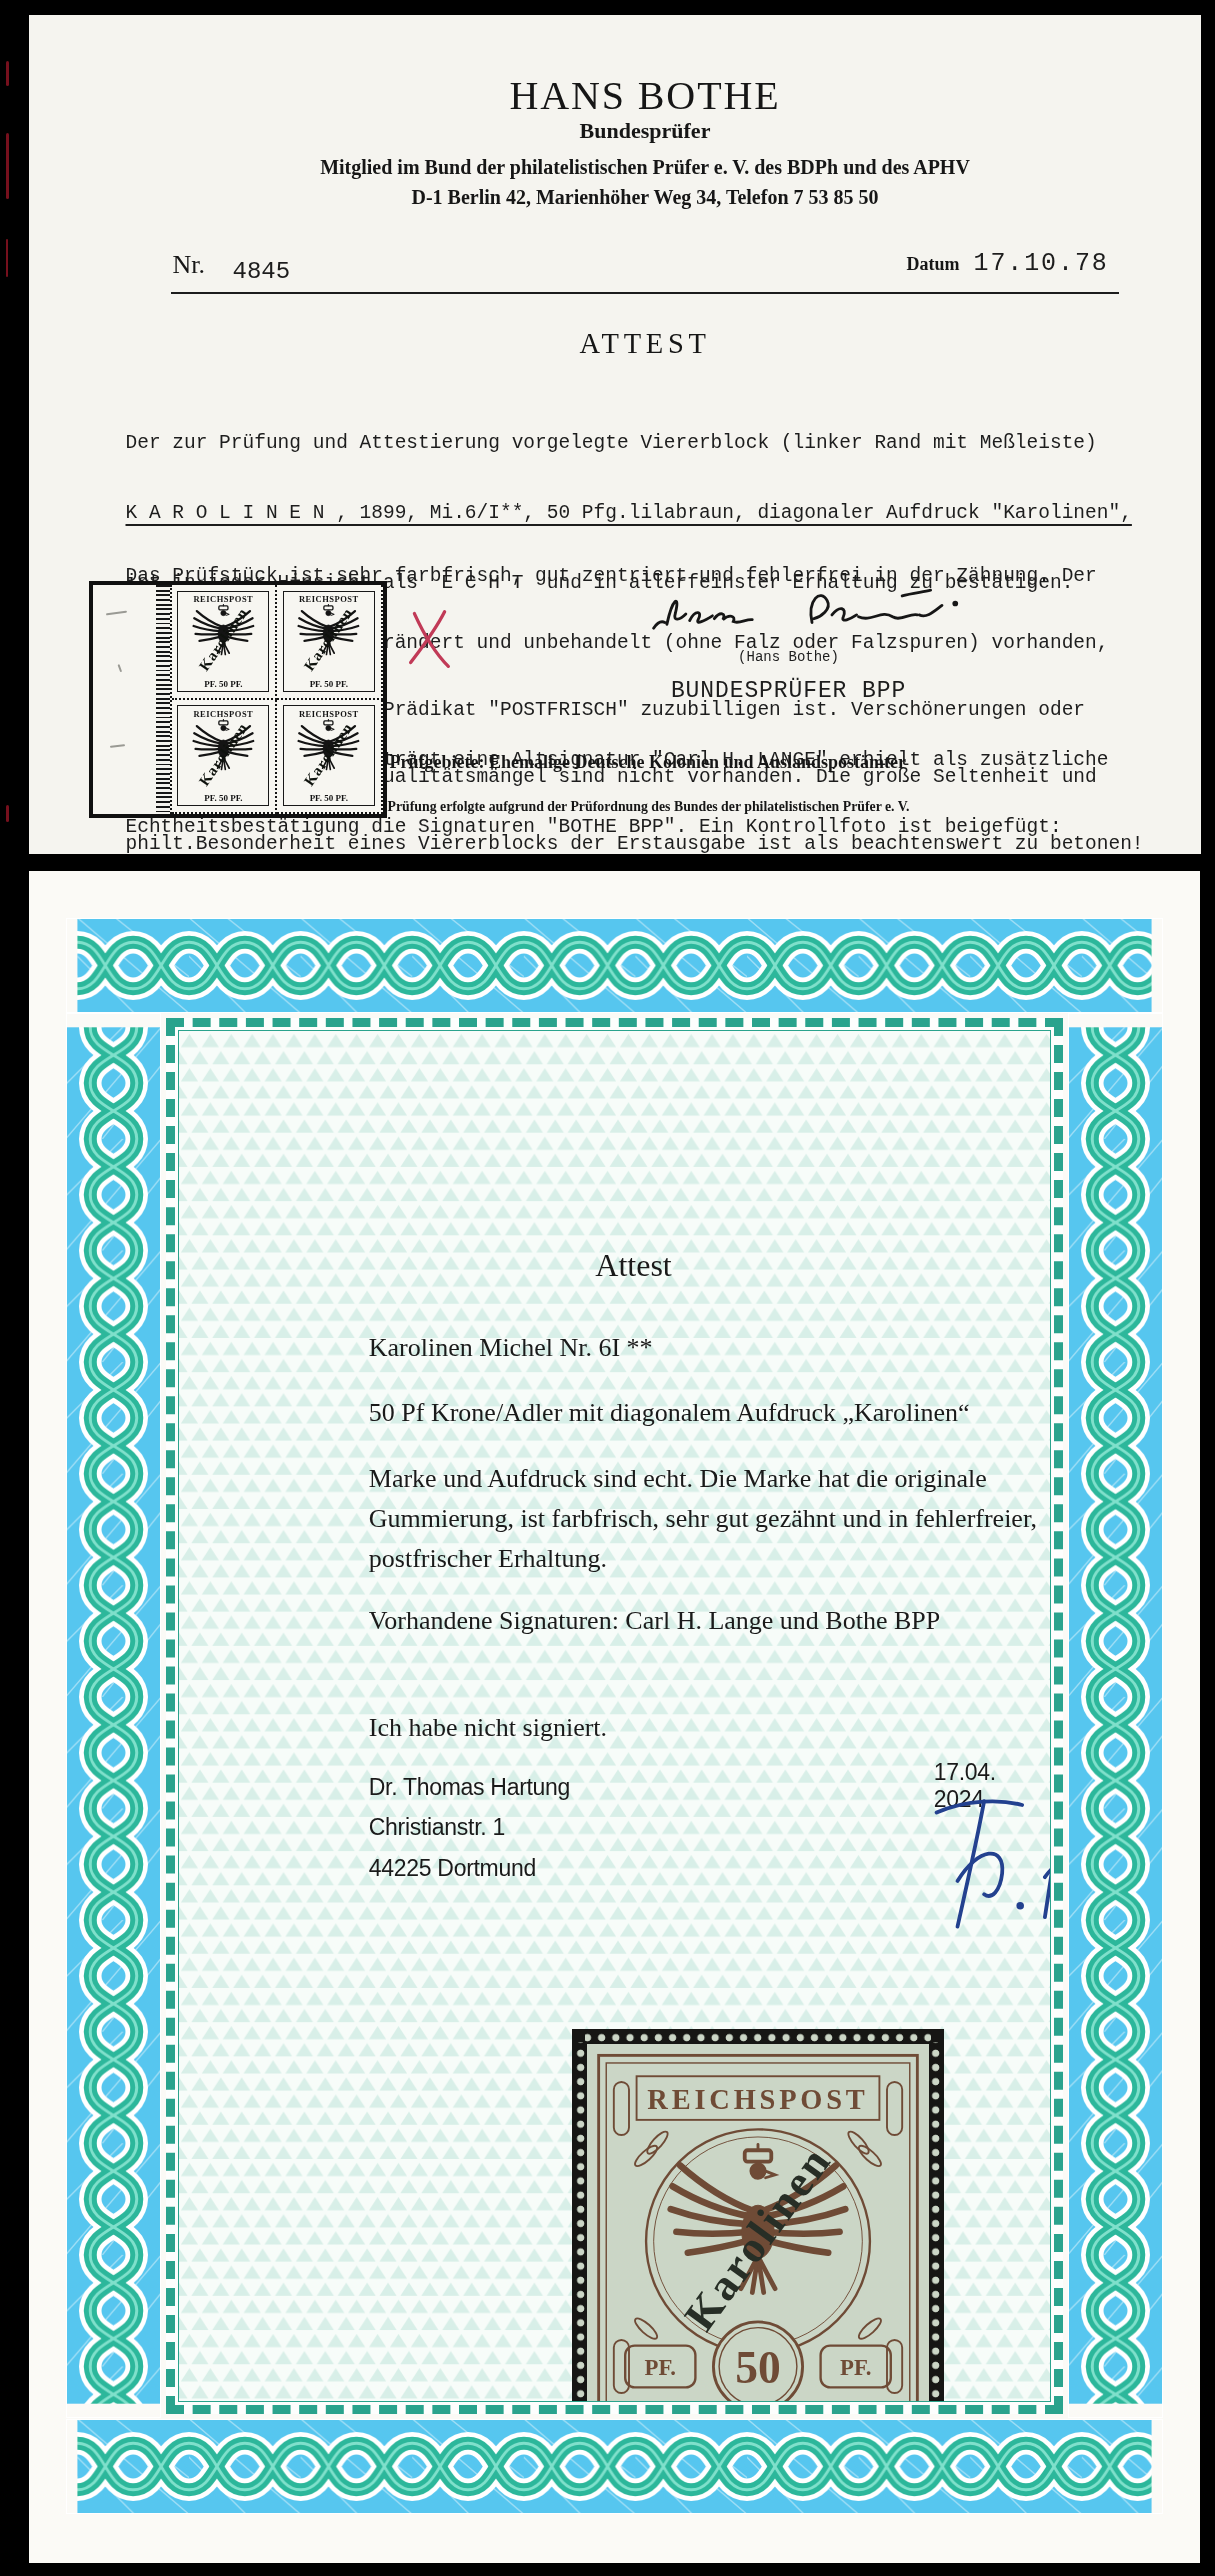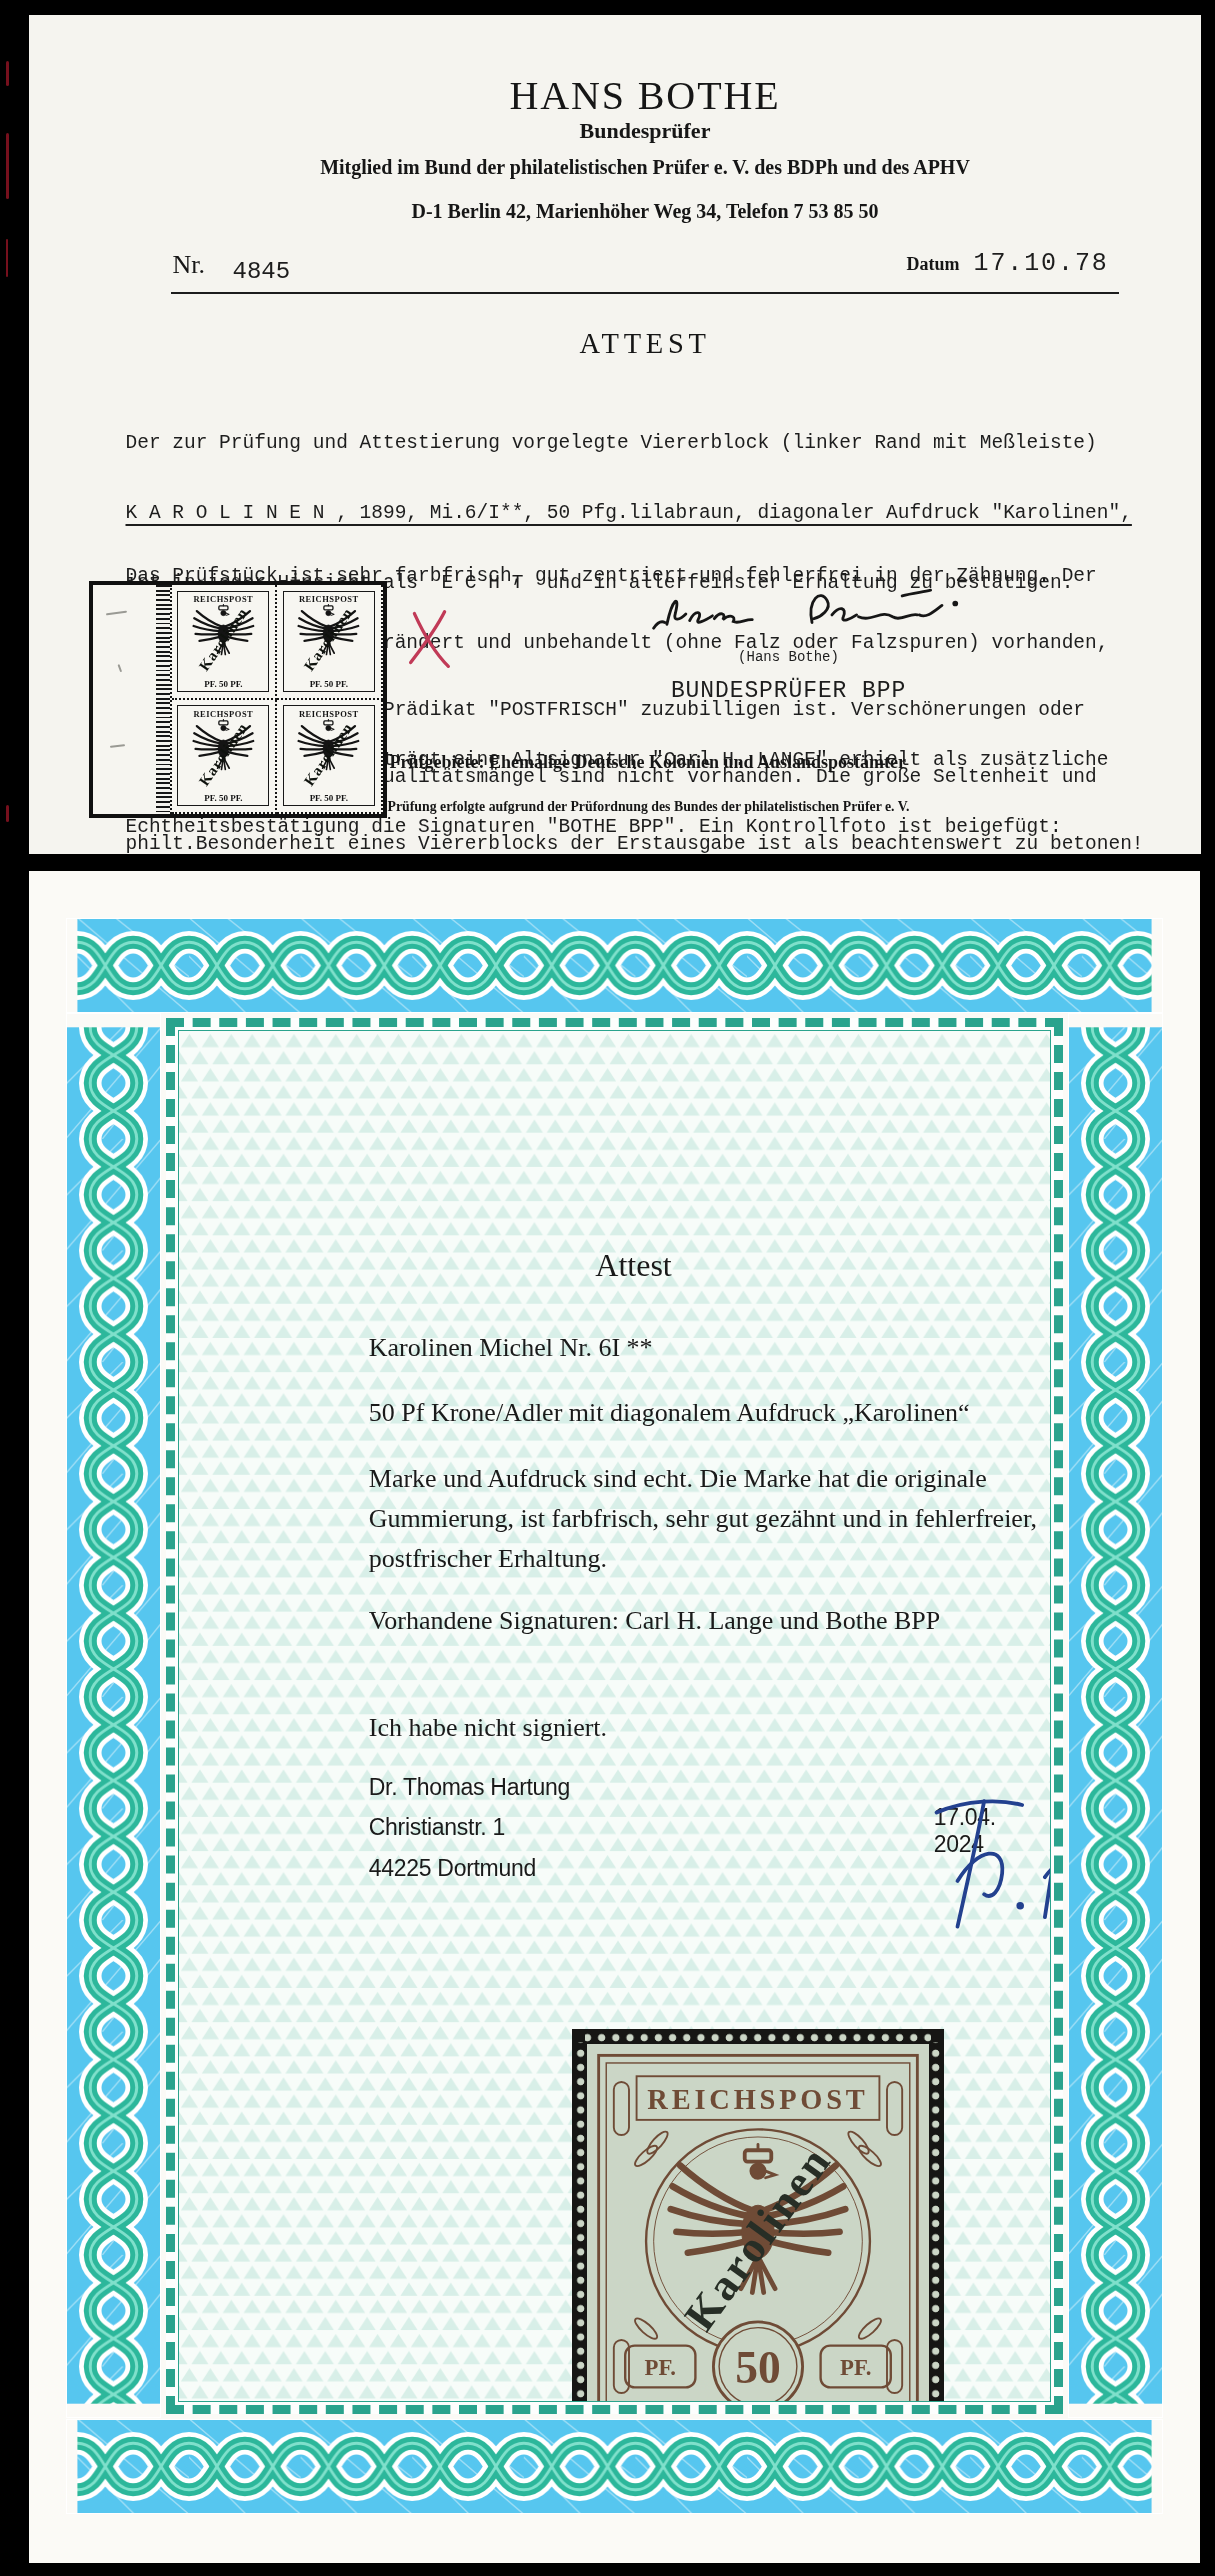--- a/index.html
+++ b/index.html
@@ -8,21 +8,21 @@
   .abs { position:absolute; }
 
   
   .doc-top { left:28.5px; top:15px; width:1172px; height:839px; background:#f5f4ef; }
   .red-mark { background:#8b1322; opacity:.85; border-radius:1.9px; }
 
   .th-center { left:0; width:100%; text-align:center; padding-left:61px; color:#161616; }
   .th-name   { top:57px;  font-size:40px; letter-spacing:1.9px; }
   .th-role   { top:103px; font-size:22px; font-weight:600; }
   .th-member { top:141px; font-size:20px; font-weight:700; }
-  .th-addr   { top:171px; font-size:20px; font-weight:700;margin-top:14px; }
+  .th-addr   { top:171px; font-size:20px; font-weight:700; }
 
   .serif-label { font-family:"Liberation Serif",serif; color:#161616; }
   .mono { font-family:"Liberation Mono","DejaVu Sans Mono",monospace; color:#1d1d1d; white-space:pre; }
 
   .nr-label   { left:144px; top:235px; font-size:26px; }
   .nr-value   { left:204px; top:243px; font-size:24px; }
   .dt-label   { left:878px; top:239px; font-size:18px; font-weight:600;}
   .dt-value   { left:945px; top:234px; font-size:25px; letter-spacing:1.9px; }
   .rule { left:142px; top:277px; width:948px; height:1.9px; background:#1c1c1c; }
 
@@ -77,21 +77,21 @@
 
   .bc-content { position:absolute; inset:0; z-index:2; color:#1a1a1a; }
   .bc-title { position:absolute; top:216px; left:0; width:100%; padding-left:38px; text-align:center;
               font-size:32px; font-family:"Liberation Serif",serif; }
   .bc-line { position:absolute; left:190px; font-size:26px; font-family:"Liberation Serif",serif; }
   .bc-sans { font-family:"Liberation Sans",sans-serif; letter-spacing:-0.3px; font-size:23px; }
   .y-cat  { top:302px; } .y-desc { top:367px; }
   .y-m1 { top:433px; } .y-m2 { top:473px; } .y-m3 { top:513px; }
   .y-sig  { top:575px; } .y-not { top:682px; }
   .y-name { top:743px; } .y-street { top:783px; } .y-city { top:824px; }
-  .bc-date { position:absolute; left:755px; top:773px; }
+  .bc-date { position:absolute; left:755px; top:728px; }
   .sig-hartung-wrap { position:absolute; left:731px; top:755px; width:361px; height:171px; }
   .bluesig { stroke:#23418f; stroke-width:4; fill:none; stroke-linecap:round; }
 
   
   .bigstamp { position:absolute; left:393px; top:998px; width:372px; height:418px; background:#161614; }
   .bigstamp-paper { position:absolute; inset:15px; background:#cbd6c6; }
   .perf { position:absolute; background-image:radial-gradient(circle,#cbd6c6 3.3px,transparent 4px); background-size:14.2px 14.2px; background-position:center; }
   .perf-t { left:13.3px; right:13.3px; top:1.9px;    height:13.3px; }
   .perf-l { top:13.3px; bottom:13.3px; left:1.9px;   width:13.3px; }
   .perf-r { top:13.3px; bottom:13.3px; right:1.9px;  width:13.3px; }

